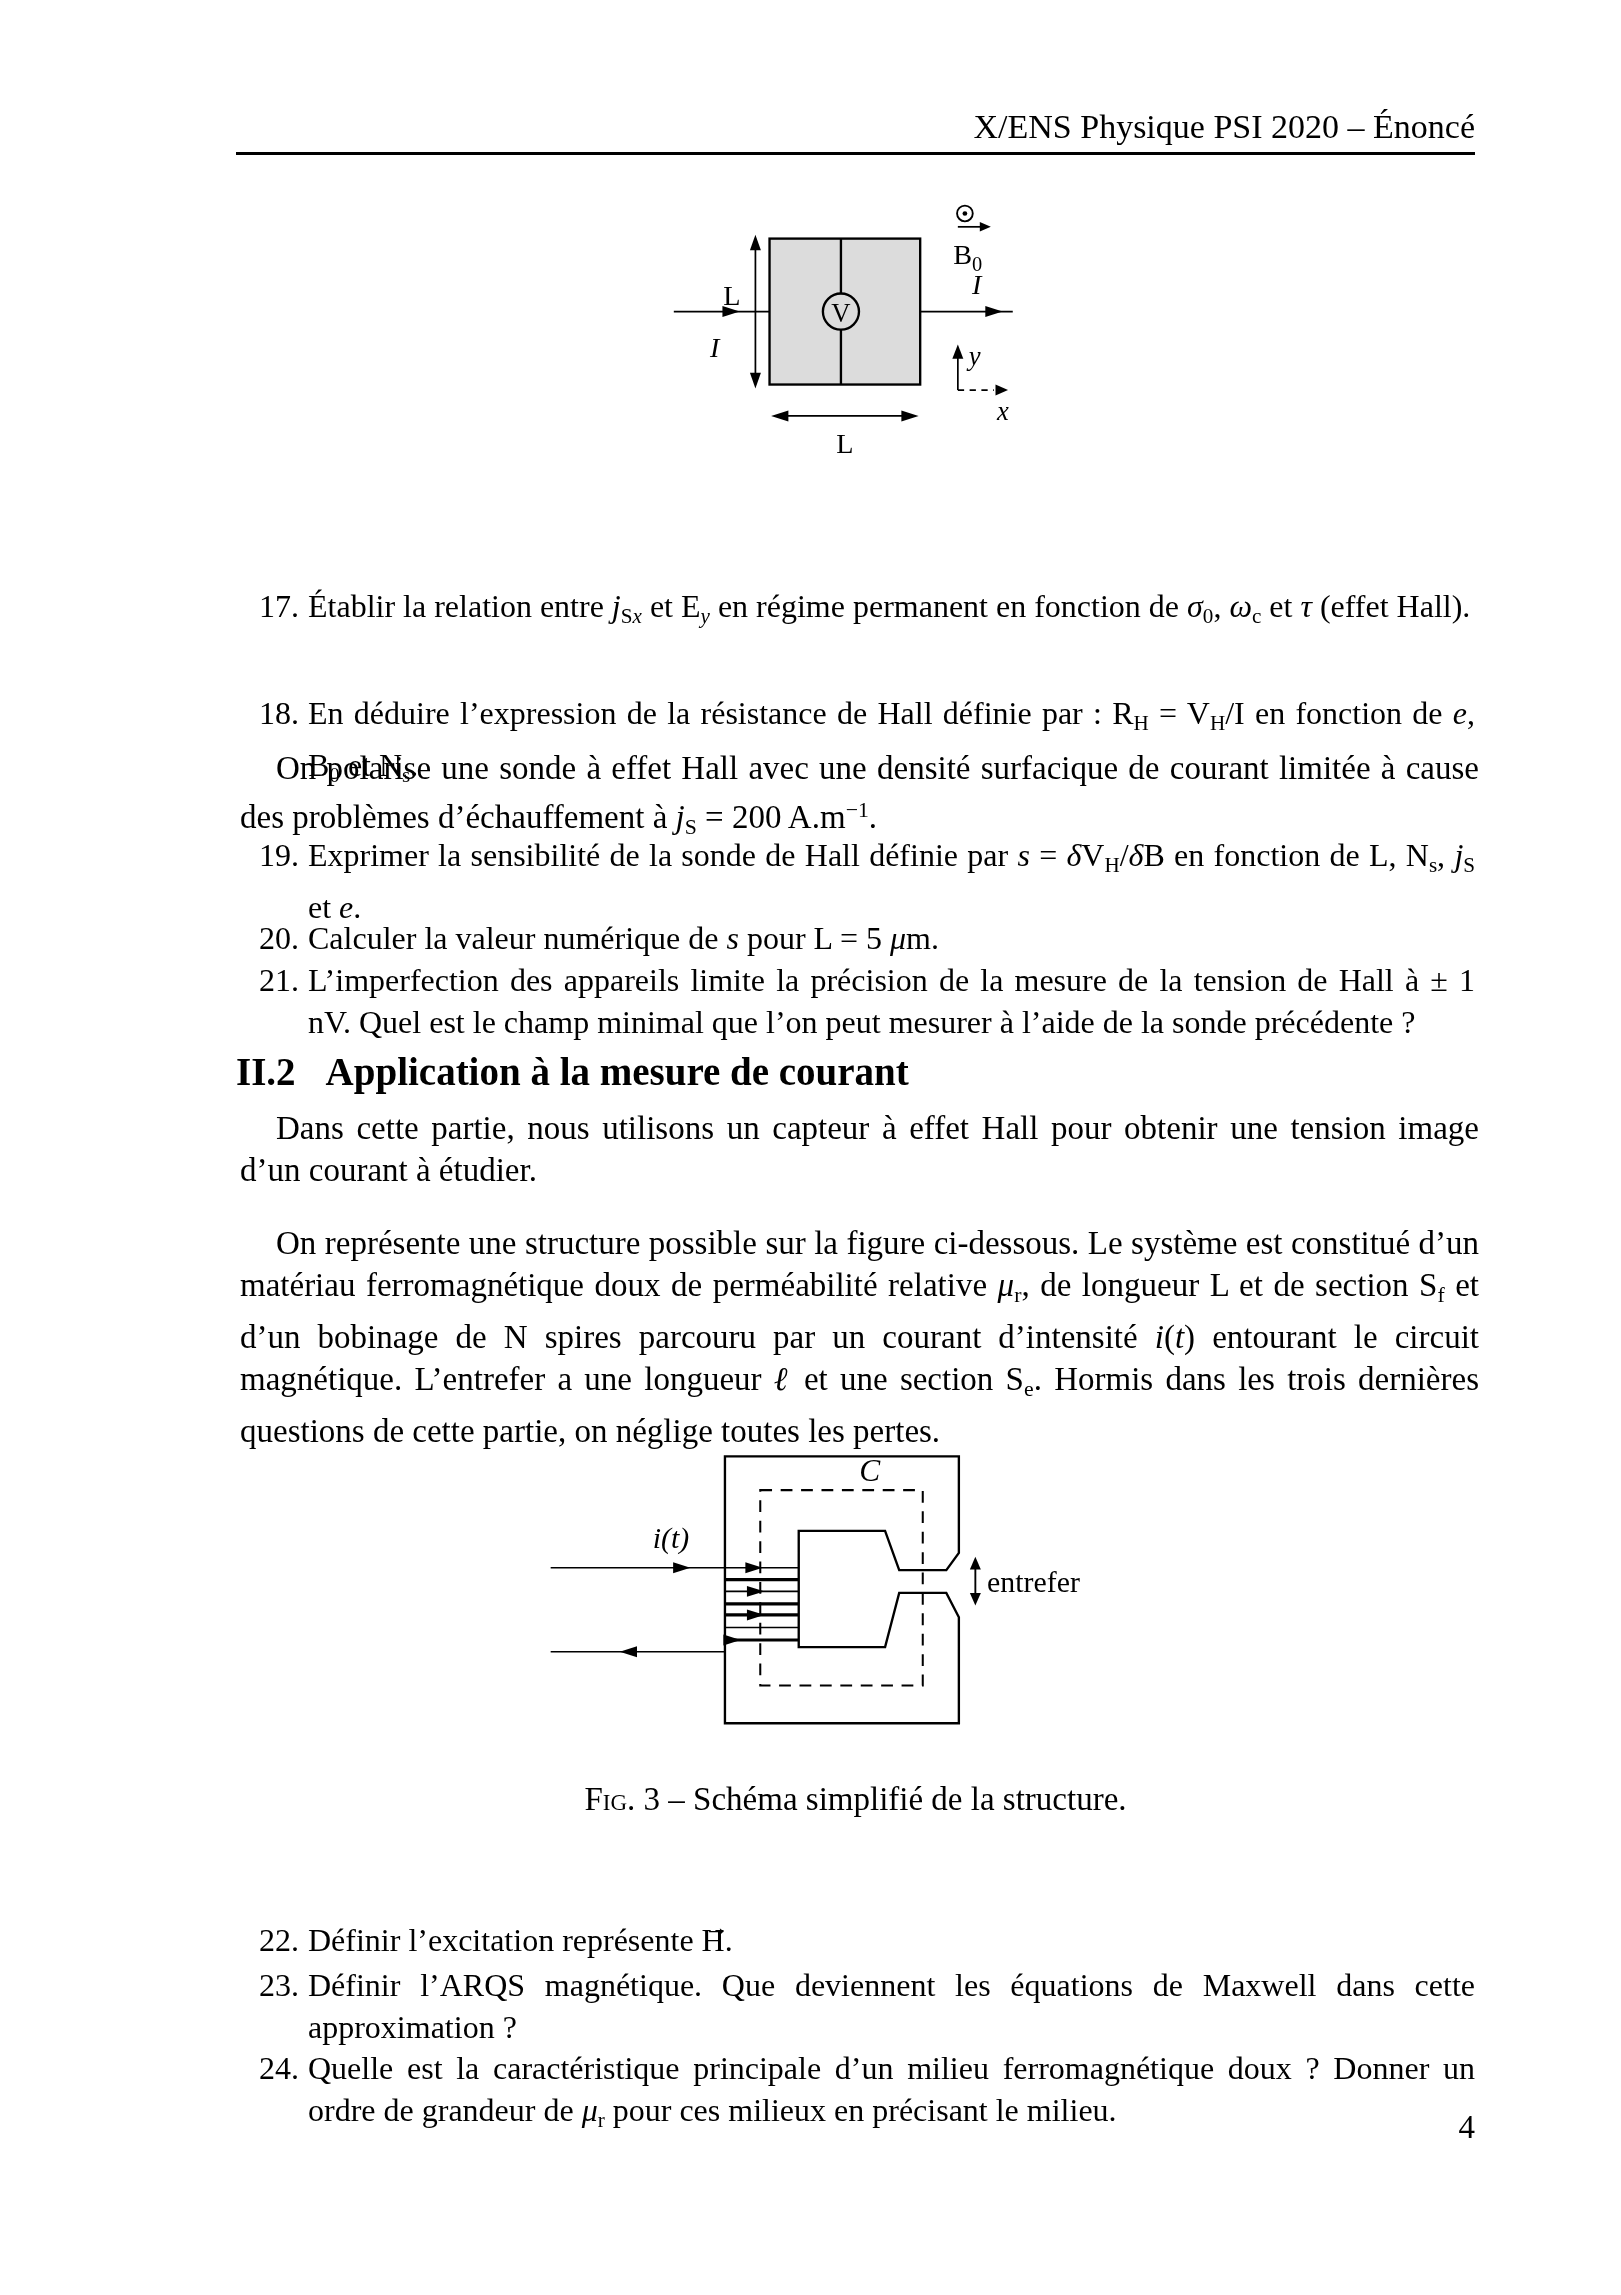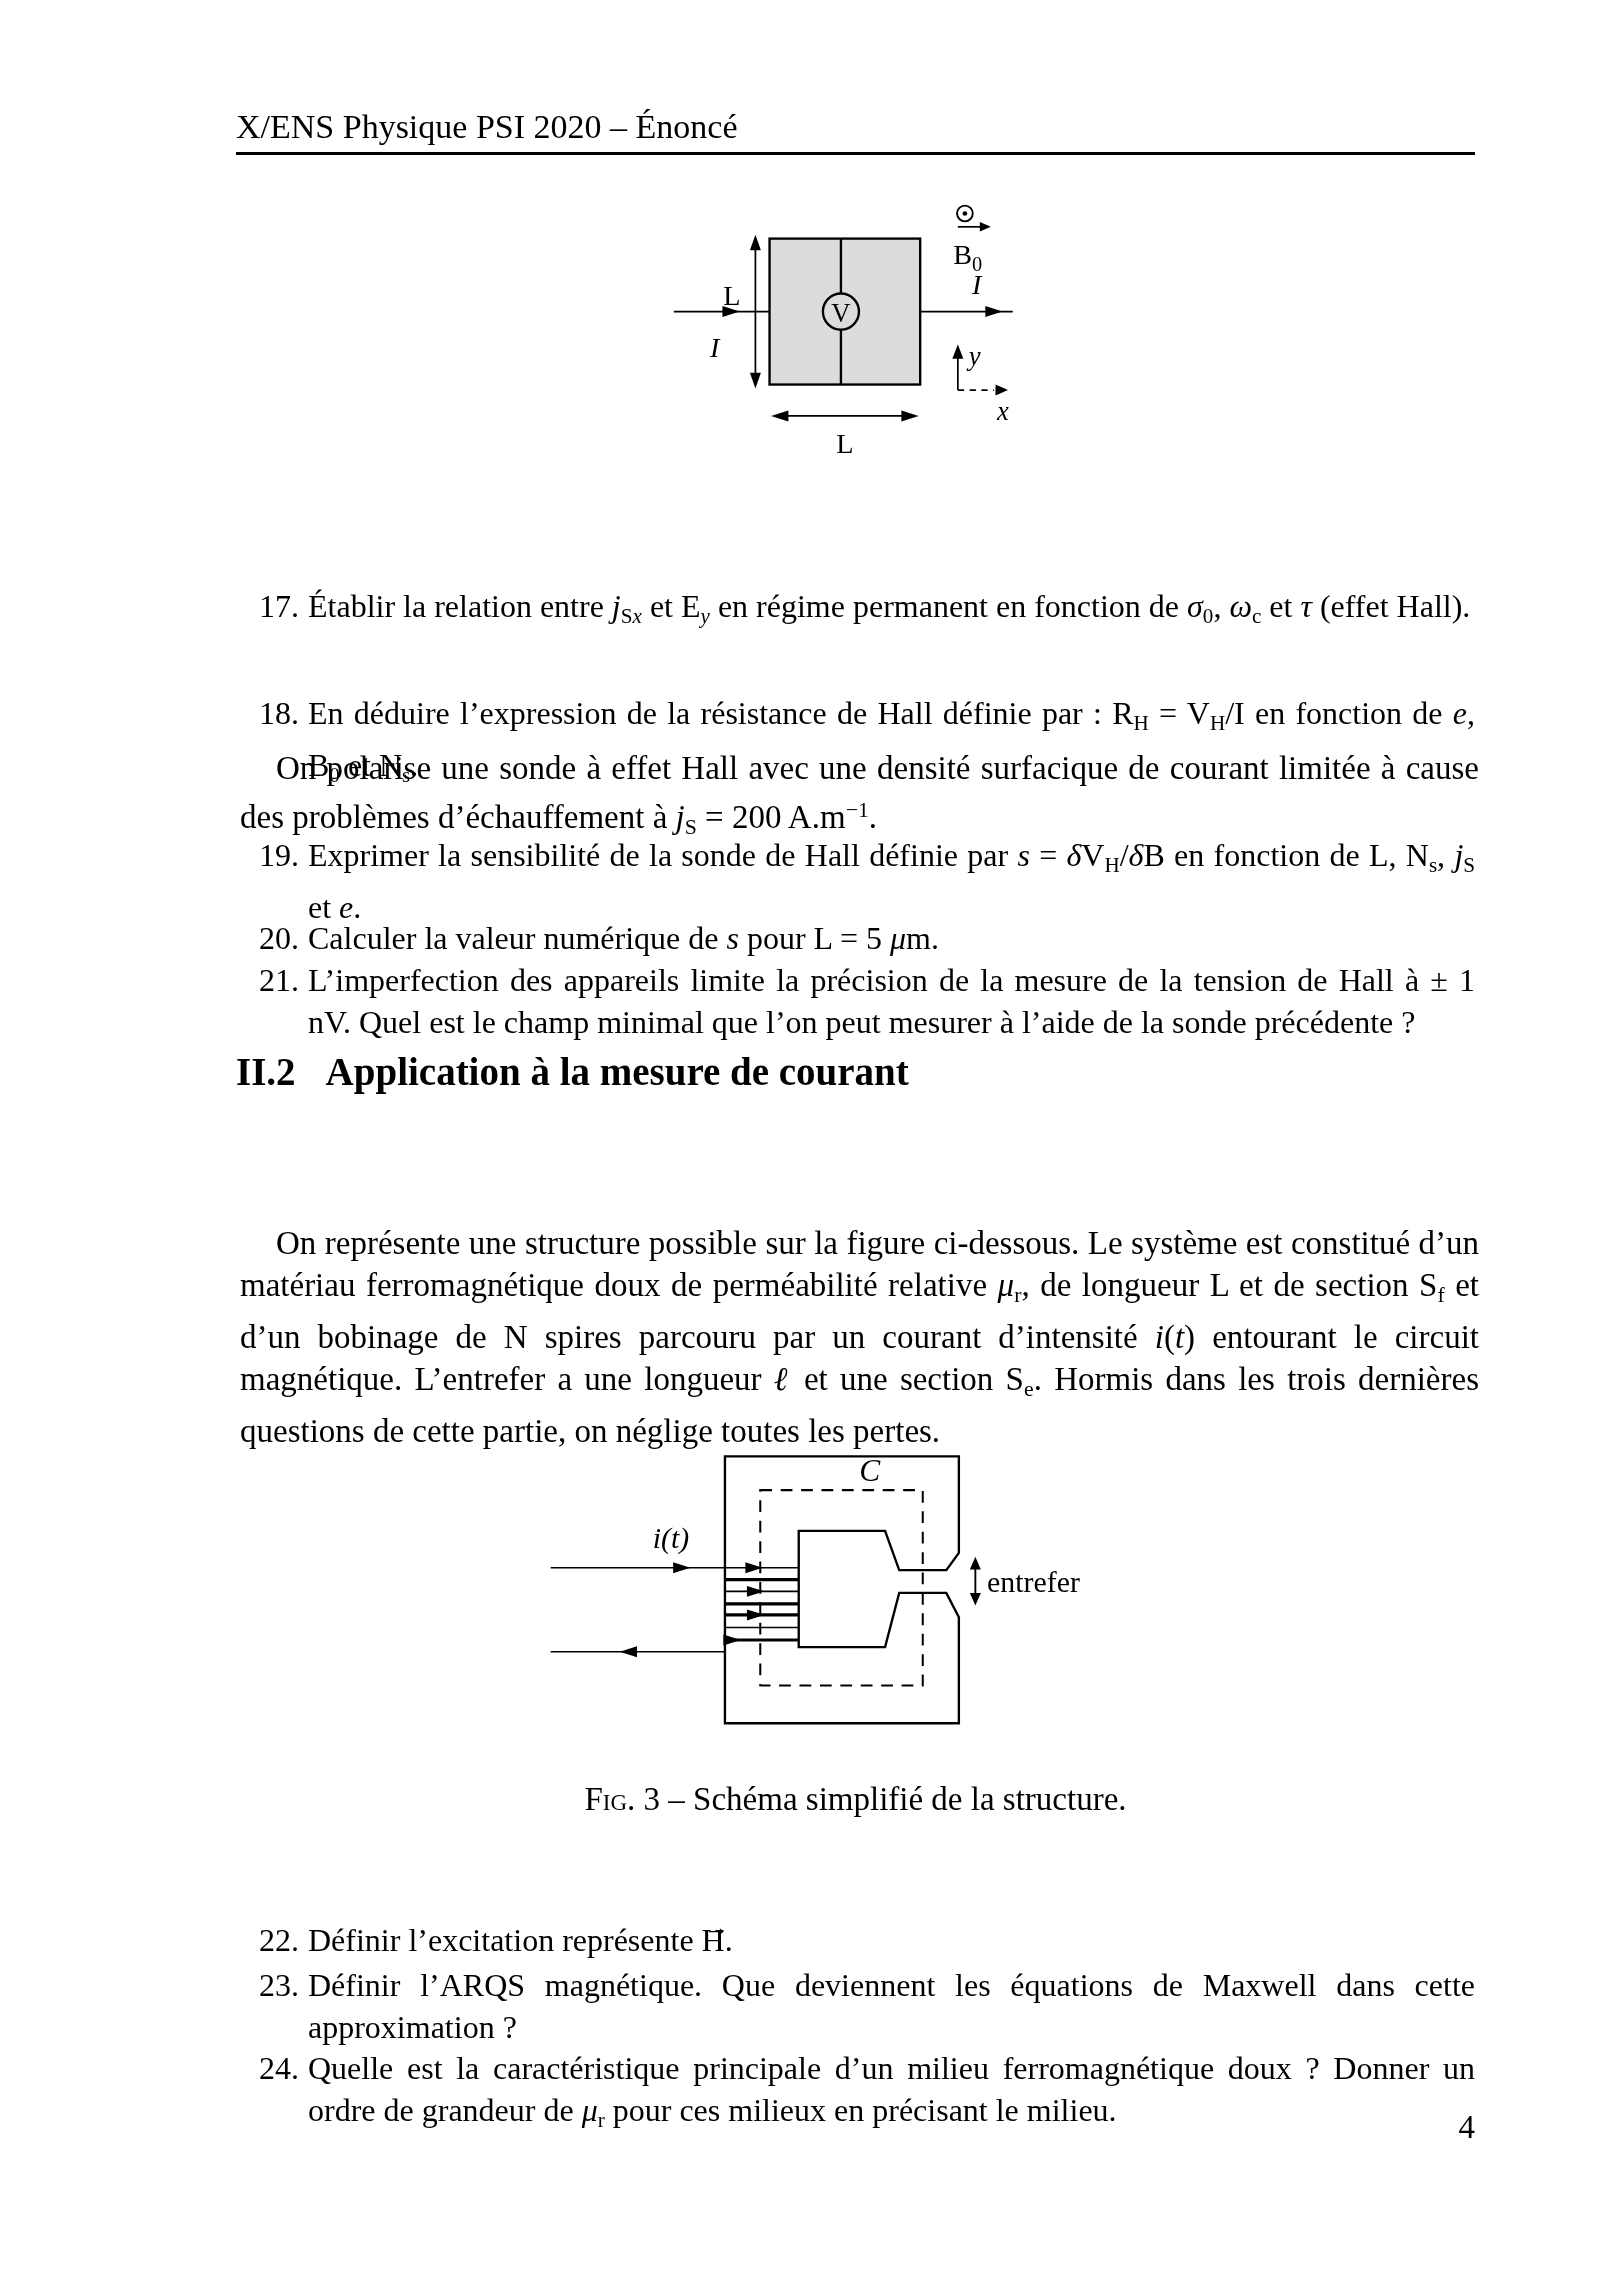--- a/index.html
+++ b/index.html
@@ -6,21 +6,21 @@
   .page{
     position:relative;
     width:1622px;height:2295px;
     background:#ffffff;
     font-family:"Liberation Serif","DejaVu Serif",serif;
     color:#000;
     overflow:hidden;
   }
   .tb{position:absolute;left:240px;width:1239px;font-size:33px;line-height:42px;text-align:justify;}
   .indent{text-indent:36px;}
-  .header-title{position:absolute;left:236px;width:1239px;top:108px;text-align:left;font-size:34px;}
+  .header-title{position:absolute;left:236px;width:1239px;top:108px;text-align:right;font-size:34px;}
   .header-rule{position:absolute;left:236px;width:1239px;top:152px;border-top:3.1px solid #000;height:0;}
   .caption{position:absolute;left:236px;width:1239px;text-align:center;font-size:33px;line-height:42px;}
   .item{position:absolute;left:236px;width:1239px;font-size:32px;line-height:42px;}
   .item .num{position:absolute;left:0;top:0;width:63px;text-align:right;}
   .item .body{margin-left:72px;text-align:justify;}
   .section-heading{position:absolute;left:236px;width:1239px;top:1049px;font-size:39px;font-weight:bold;display:flex;gap:30px;}
   .pagenum{position:absolute;left:236px;width:1239px;top:2109px;text-align:right;font-size:33px;}
   
   .s-n{font-style:normal;}
   .s-i{font-style:italic;}
@@ -109,20 +109,21 @@
   <div class="item" style="top:959px">
     <div class="num">21.</div>
     <div class="body"><span class="s-n">L’imperfection des appareils limite la précision de la mesure de la tension de Hall à ± 1 nV. Quel est le champ minimal que l’on peut mesurer à l’aide de la sonde précédente ?</span></div>
   </div>
 
   <div class="section-heading">
     <span>II.2</span>
     <span>Application à la mesure de courant</span>
   </div>
 
+  <div class="tb indent" style="top:1107px"><span class="s-n">Dans cette partie, nous utilisons un capteur à effet Hall pour obtenir une tension image d’un courant à étudier.</span></div>
 
   <div class="tb indent" style="top:1222px"><span class="s-n">On représente une structure possible sur la figure ci-dessous. Le système est constitué d’un matériau ferromagnétique doux de perméabilité relative </span><span class="s-i">μ</span><span class="s-sub">r</span><span class="s-n">, de longueur L et de section S</span><span class="s-sub">f</span><span class="s-n"> et d’un bobinage de N spires parcouru par un courant d’intensité </span><span class="s-i">i</span><span class="s-n">(</span><span class="s-i">t</span><span class="s-n">) entourant le circuit magnétique. L’entrefer a une longueur </span><span class="s-i">ℓ</span><span class="s-n"> et une section S</span><span class="s-sub">e</span><span class="s-n">. Hormis dans les trois dernières questions de cette partie, on néglige toutes les pertes.</span></div>
 
   <svg class="fig fig3" width="628" height="330" viewBox="0 0 800 420">
 
     <path fill="none" stroke="#000" stroke-width="3" d="M284,353 L284,13 L582,13 L582,136 L566,158 L506,158 L488,108 L378,108 L378,256 L488,256 L506,187 L566,187 L582,218 L582,353 Z"></path>
 
     <rect x="329" y="56" width="207" height="249" fill="none" stroke="#000" stroke-width="2.6" stroke-dasharray="15 11"></rect>
     <text x="455" y="44" font-size="40" font-style="italic">C</text>
 

